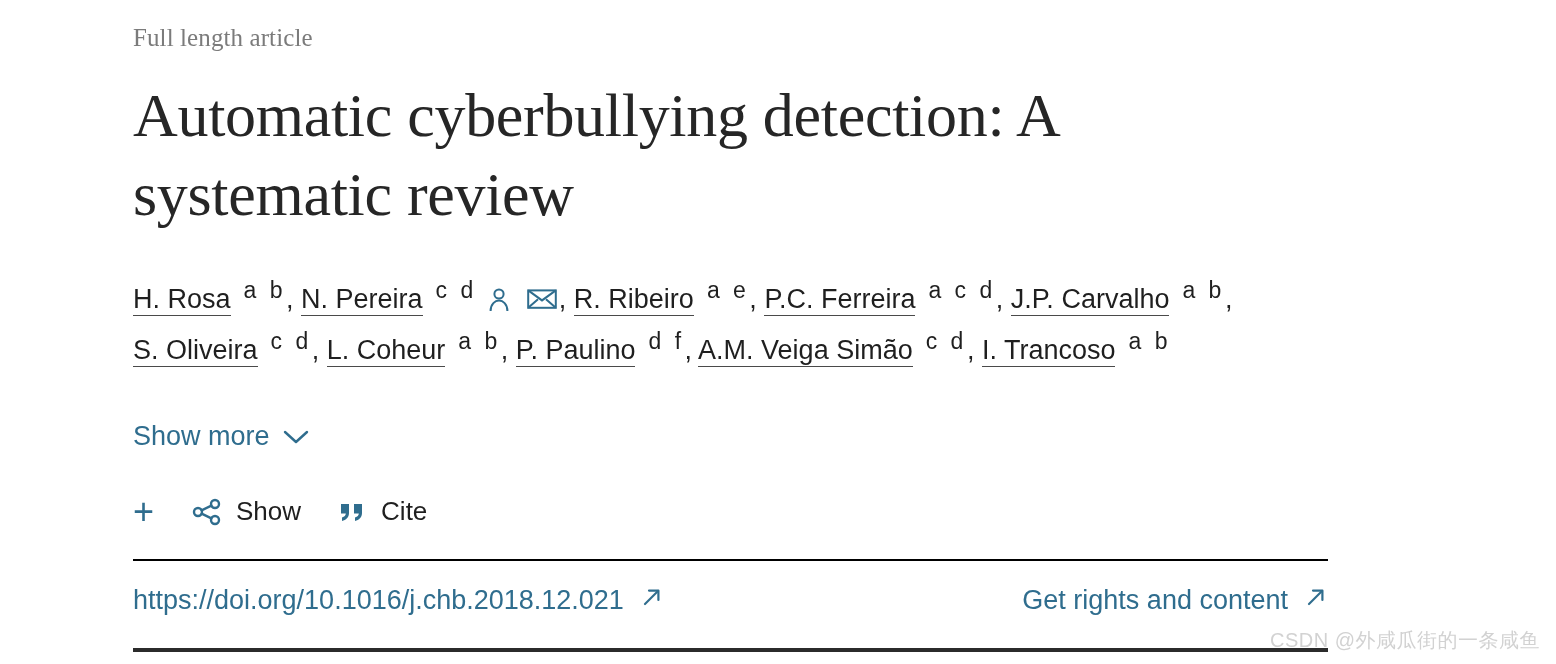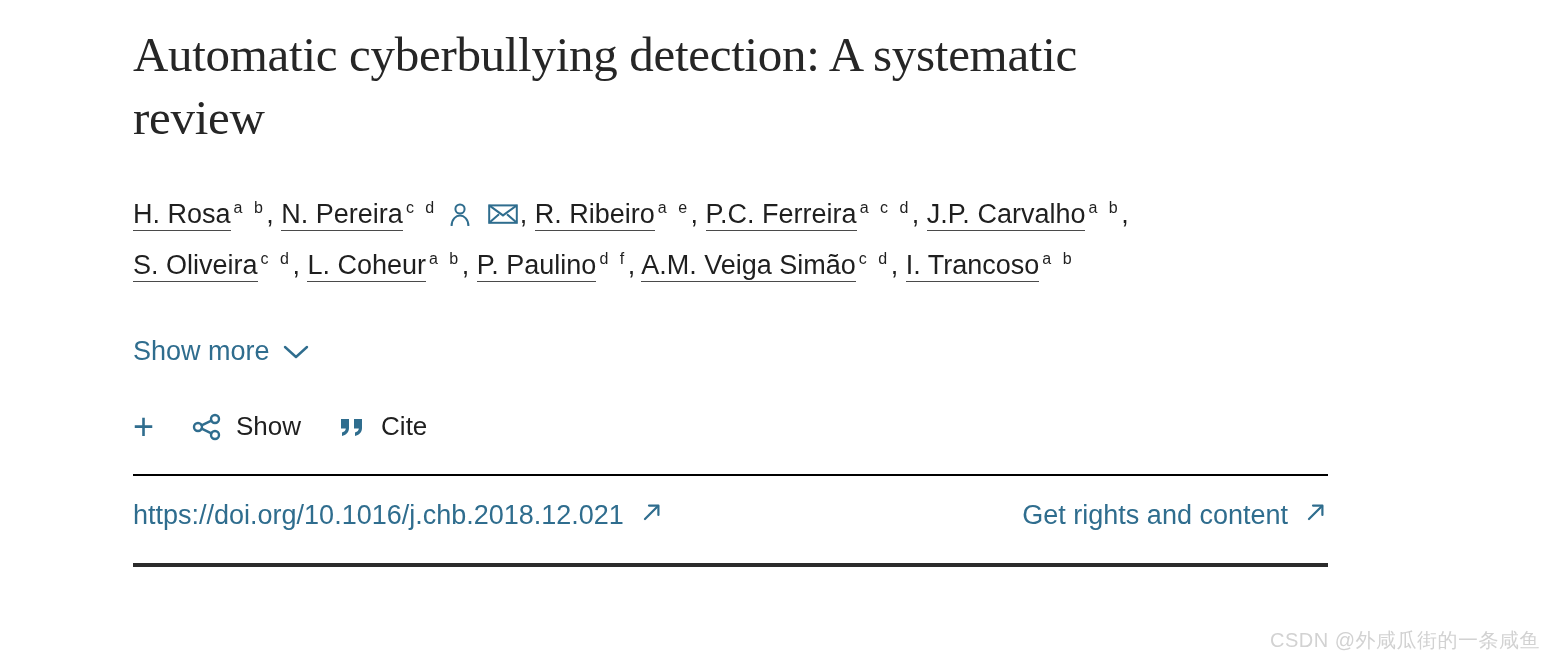--- a/index.html
+++ b/index.html
@@ -29,21 +29,21 @@
     font-size: 25px;
     color: #7b7b7b;
     letter-spacing: .1px;
     margin-top: 24px;
     line-height: 1.1;
   }
 
   
   .article-title {
     font-family: "Liberation Serif", serif;
-    font-size: 49px;
+    font-size: 62px;
     font-weight: normal;
     color: #262626;
     line-height: 1.28;
     letter-spacing: -0.3px;
     margin: 24px 0 0 0;
     max-width: 1060px;
   }
 
   
   .authors {
@@ -53,25 +53,25 @@
     line-height: 1.72;
     max-width: 1120px;
   }
   .author-name {
     border-bottom: 1.5px solid #4a4a4a;
     padding-bottom: 1px;
     cursor: pointer;
     white-space: nowrap;
   }
   .aff {
-    font-size: 16px;
+    font-size: 23px;
     vertical-align: super;
     line-height: 0;
     color: #1f1f1f;
-    margin-left: 3px;
+    margin-left: 13px;
     letter-spacing: 3.5px;
   }
   .sep { letter-spacing: 0; }
 
   .author-icon {
     display: inline-block;
     vertical-align: -4px;
     margin: 0 5px 0 9px;
     cursor: pointer;
   }
@@ -164,20 +164,21 @@
     color: #d2d2d2;
     letter-spacing: .5px;
     white-space: nowrap;
   }
 </style>
 </head>
 <body>
 
 <div class="page">
 
+  <div class="kicker">Full length article</div>
 
   <h1 class="article-title">Automatic cyberbullying detection: A systematic review</h1>
 
   <div class="authors">
 
     
     <span class="author-name">H. Rosa</span><span class="aff">a b</span><span class="sep">,</span>
 
     
     <span class="author-name">N. Pereira</span><span class="aff">c d</span><span class="author-icon"><svg width="26" height="26" viewBox="0 0 26 26">

